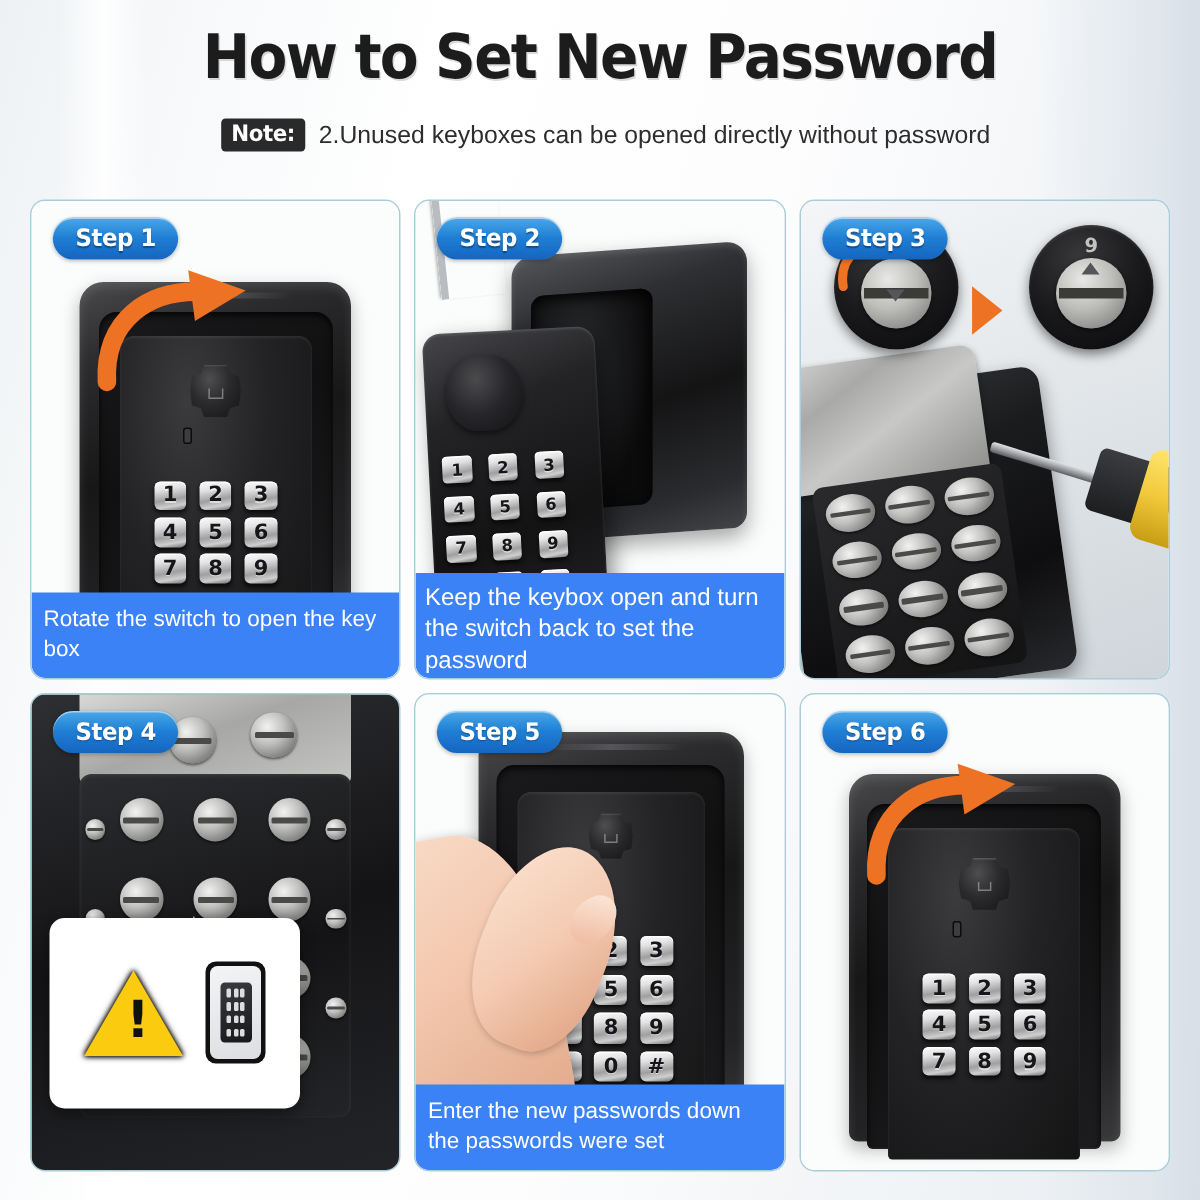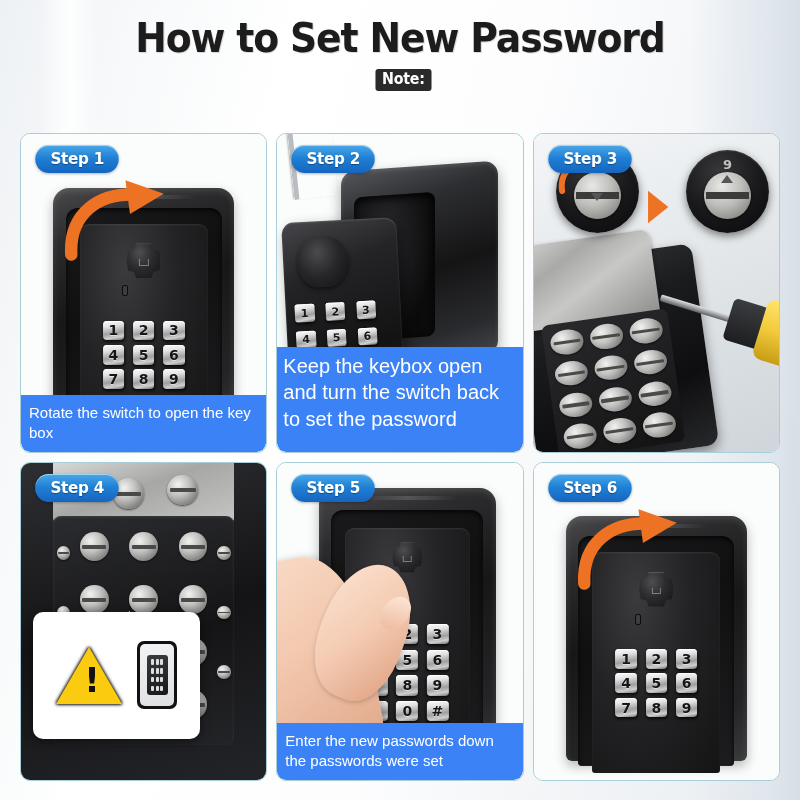--- a/index.html
+++ b/index.html
@@ -27,27 +27,26 @@
     font-family: "DejaVu Sans", sans-serif;
     font-size: 41px;
     font-weight: bold;
     letter-spacing: -1.2px;
     color: #1c1c1c;
     text-shadow: 1px 1px 0 rgba(150,150,150,.35);
     transform: scaleX(.92);
     white-space: nowrap;
   }
   .note-block {
-    margin-top: 6px;
+    margin-top: 16px;
     display: flex;
     justify-content: center;
-    align-items: center;
+    align-items: flex-start;
     gap: 8px;
     padding-left: 6px;
-    flex-direction: column;
   }
   .note-badge {
     background: #2a2a2a;
     color: #fff;
     font-family: "DejaVu Sans", sans-serif;
     font-weight: bold;
     font-size: 15px;
     letter-spacing: -.3px;
     padding: 2px 7px 3px;
     border-radius: 3px;
@@ -105,21 +104,21 @@
     left: 0; right: 0; bottom: 0;
     z-index: 45;
     background: #3b82f6;
     color: #fff;
     font-size: 15px;
     line-height: 1.33;
     text-align: left;
     padding: 8px 8px 9px;
     border-radius: 0 0 9px 9px;
   }
-  .caption.tall { padding: 6px 6px 19px; font-size: 20px; }
+  .caption.tall { padding: 6px 6px 0; font-size: 16px; }
 
   
   .kb-scene { position: absolute; inset: 0; background: #fbfcfc; }
   .kb-body {
     position: absolute;
     left: 13%; top: 17%;
     width: 74%; height: 77%;
     background:
       linear-gradient(160deg, #4a4a4c 0%, #2c2c2e 18%, #171718 45%, #242426 80%, #3a3a3c 100%);
     border-radius: 16px 16px 6px 6px;
@@ -495,20 +494,21 @@
 <body>
 
 <div class="bg-streak s1"></div>
 <div class="bg-streak s2"></div>
 
 <div class="header">
   <div class="title">How to Set New Password</div>
   <div class="note-block">
     <div class="note-badge">Note:</div>
     <div class="note-lines">
+      <div class="note-line">2.Unused keyboxes can be opened directly without password</div>
     </div>
   </div>
 </div>
 
 <div class="grid">
 
   <div class="card">
     <div class="photo">
       <div class="kb-scene">
         <div class="kb-body">

